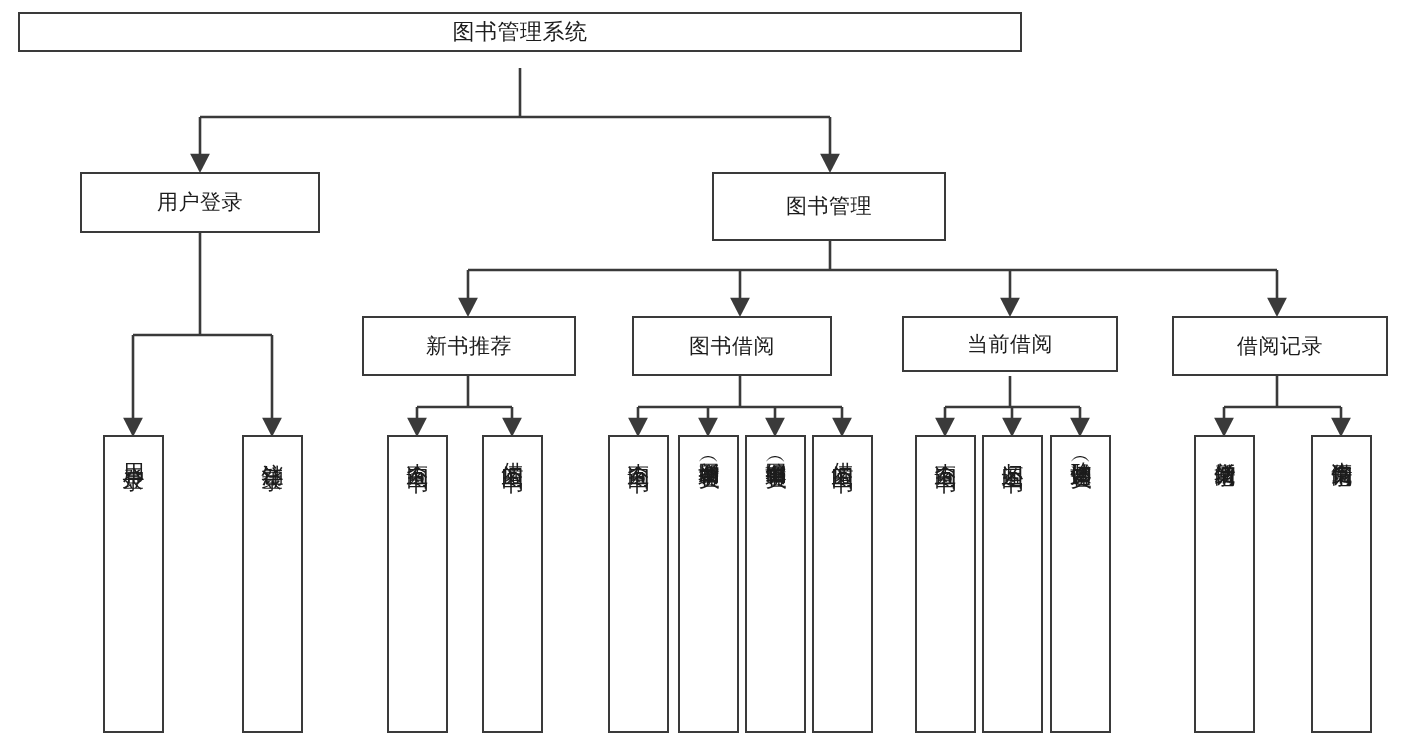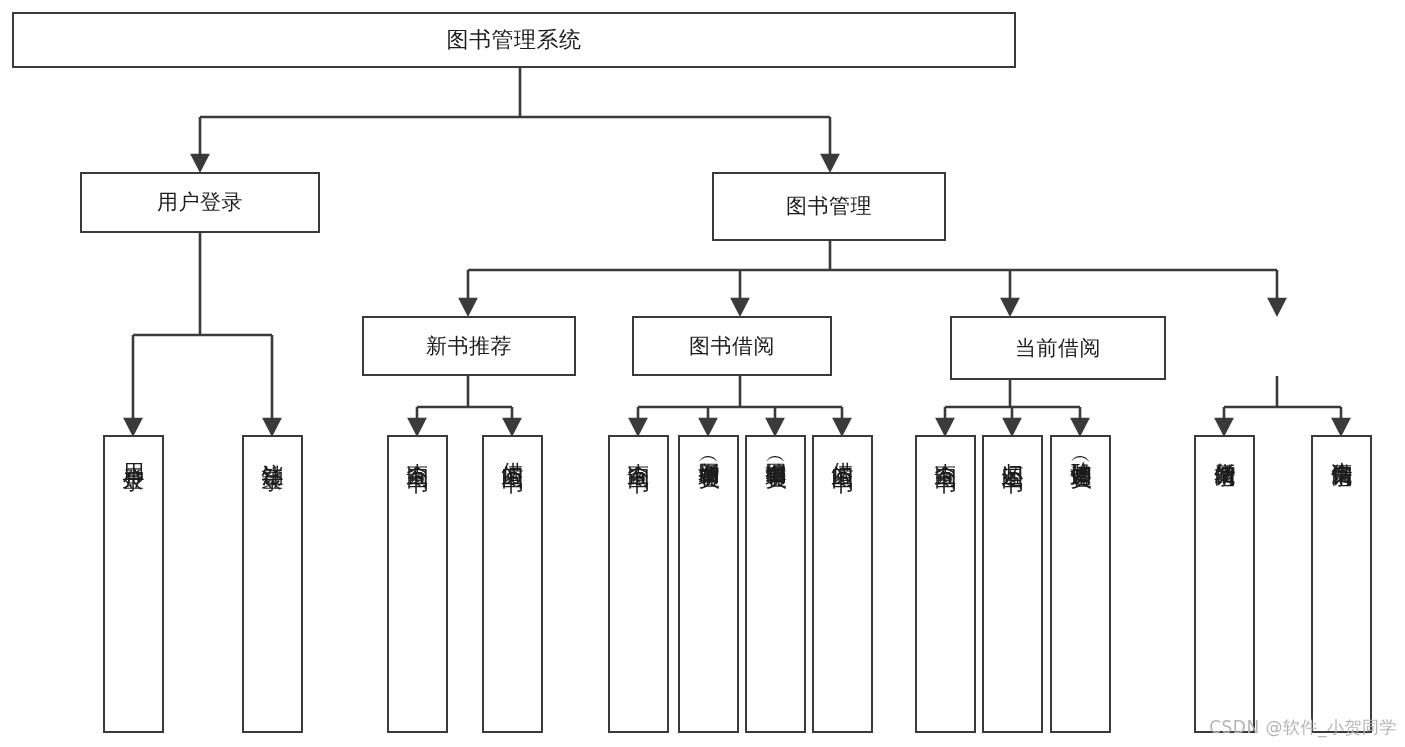--- a/index.html
+++ b/index.html
@@ -128,39 +128,42 @@
       <path d="M1012,407 L1012,427" marker-end="url(#arrow)"></path>
       <path d="M1080,407 L1080,427" marker-end="url(#arrow)"></path>
 
       <path d="M1277,376 L1277,407"></path>
       <path d="M1224,407 L1341,407"></path>
       <path d="M1224,407 L1224,427" marker-end="url(#arrow)"></path>
       <path d="M1341,407 L1341,427" marker-end="url(#arrow)"></path>
     </g>
   </svg>
 
-  <div class="node horiz root" style="left:12px; top:12px; width:1004px; height:56px;">
+  <div class="node horiz root" style="left:18px; top:12px; width:1004px; height:40px;">
     <span class="lbl">图书管理系统</span>
   </div>
 
   <div class="node horiz" style="left:80px; top:172px; width:240px; height:61px;">
     <span class="lbl">用户登录</span>
   </div>
   <div class="node horiz" style="left:712px; top:172px; width:234px; height:69px;">
     <span class="lbl">图书管理</span>
   </div>
 
   <div class="node horiz" style="left:362px; top:316px; width:214px; height:60px;">
     <span class="lbl">新书推荐</span>
   </div>
   <div class="node horiz" style="left:632px; top:316px; width:200px; height:60px;">
     <span class="lbl">图书借阅</span>
   </div>
-  <div class="node horiz" style="left:902px; top:316px; width:216px; height:64px;margin-left:48px;">
+  <div class="node horiz" style="left:902px; top:316px; width:216px; height:56px;">
     <span class="lbl">当前借阅</span>
+  </div>
+  <div class="node horiz" style="left:1172px; top:316px; width:216px; height:60px;">
+    <span class="lbl">借阅记录</span>
   </div>
 
   <div class="node vert" style="left:103px; top:435px; width:61px; height:298px;">
     <span class="lbl">用户登录</span>
   </div>
   <div class="node vert" style="left:242px; top:435px; width:61px; height:298px;">
     <span class="lbl">注销登录</span>
   </div>
 
   <div class="node vert" style="left:387px; top:435px; width:61px; height:298px;">
@@ -193,15 +196,14 @@
     <span class="lbl">确认归还（管理员）</span>
   </div>
 
   <div class="node vert tall" style="left:1194px; top:435px; width:61px; height:298px;">
     <span class="lbl">新增借阅记录</span>
   </div>
   <div class="node vert tall" style="left:1311px; top:435px; width:61px; height:298px;">
     <span class="lbl">查询借阅记录</span>
   </div>
 
-  <div id="watermark">CSDN @软件_小贺同学</div>
 
 </div>
 
 </body></html>

